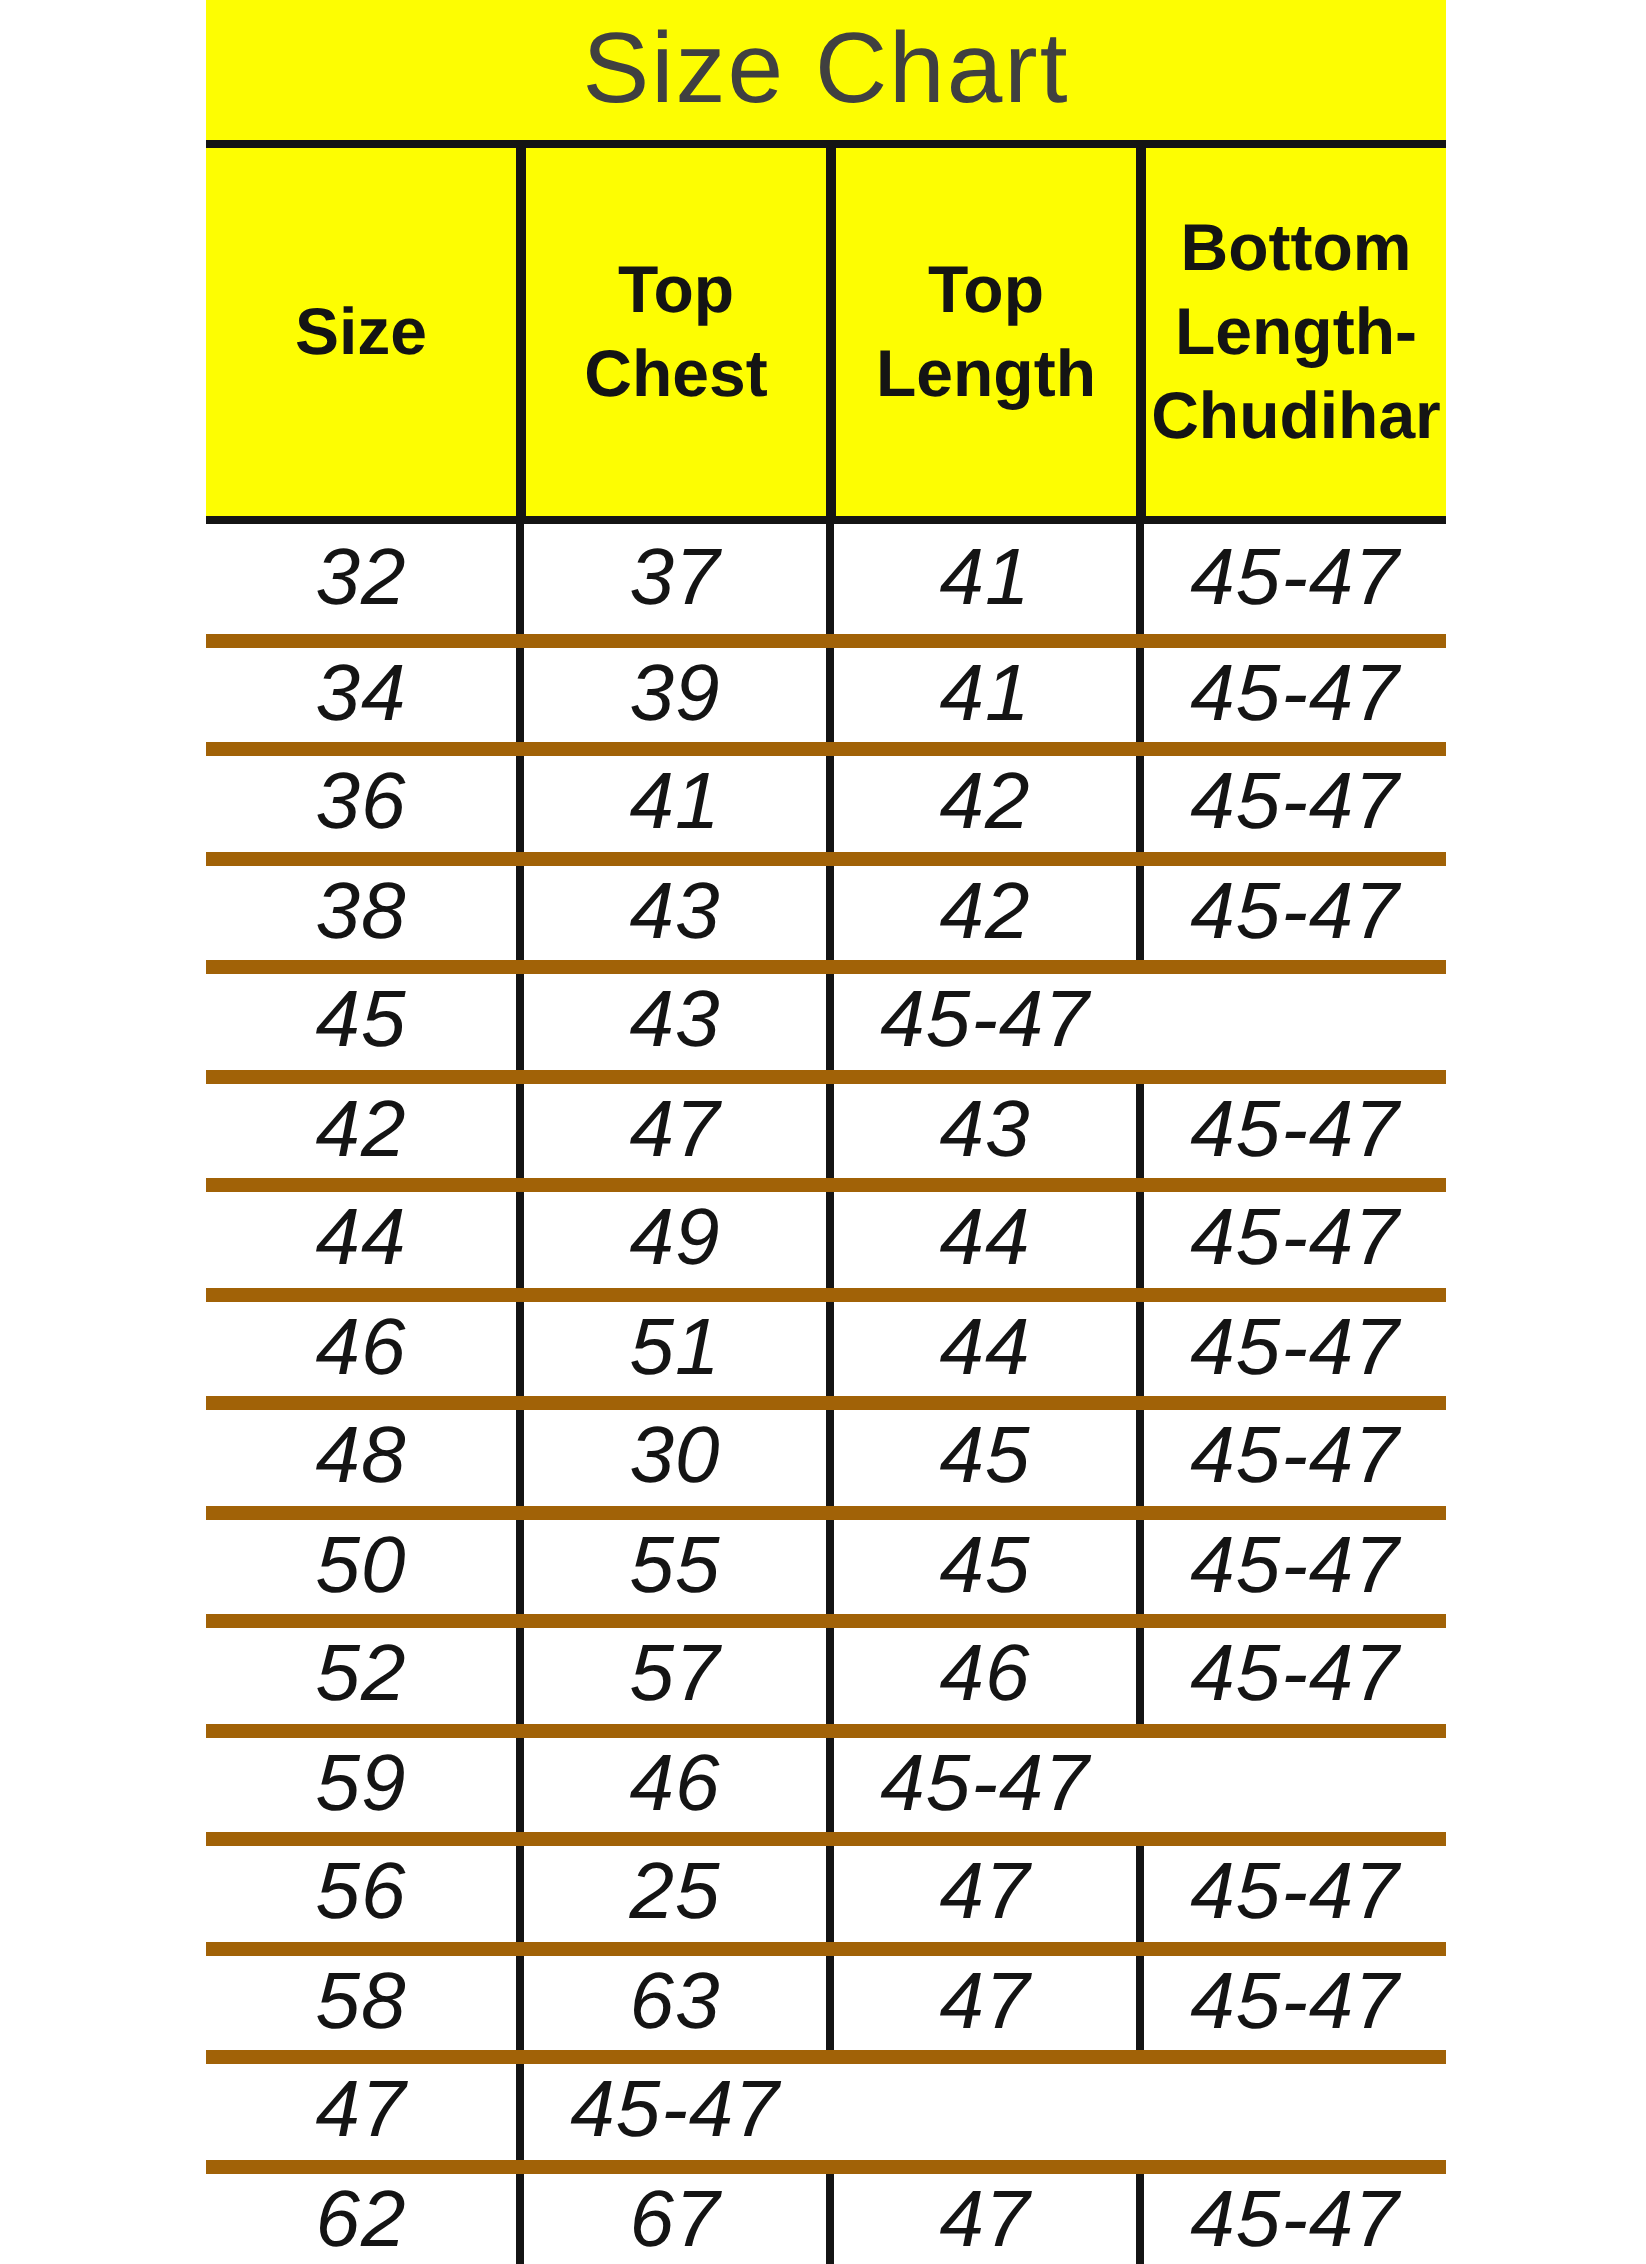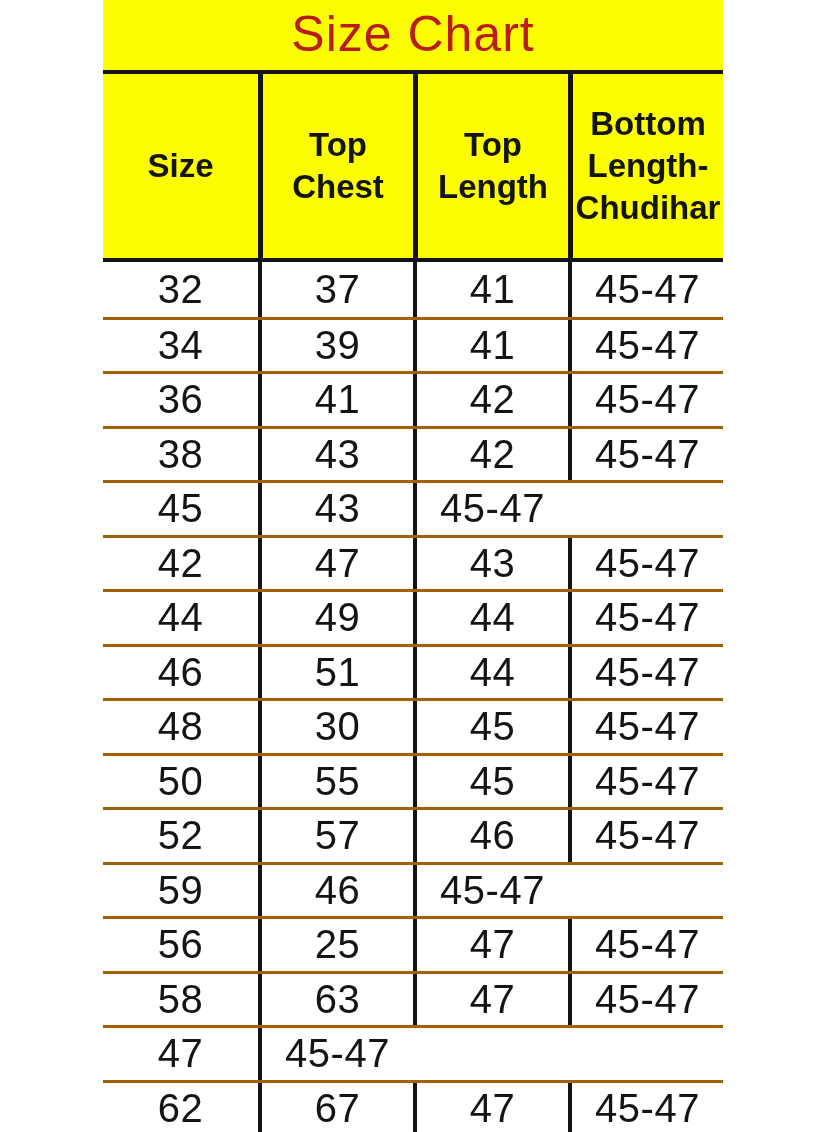--- a/index.html
+++ b/index.html
@@ -23,21 +23,21 @@
   }
   .title-band {
     height: 70px;
     background: #fdfd02;
     border-bottom: 4px solid #141414;
     display: flex;
     align-items: center;
     justify-content: center;
   }
   .title-text {
-    color: #b91c1c;
+    color: #404040;
     font-size: 50px;
     font-weight: 400;
     letter-spacing: 1px;
     transform: translateY(-1px);
   }
   .header-row {
     display: grid;
     grid-template-columns: 1fr 1fr 1fr 1fr;
     background: #fdfd02;
     height: 184px;
@@ -57,22 +57,23 @@
     border-left: 5px solid #141414;
     overflow: hidden;
   }
   .header-cell:first-child { border-left: none; }
   .tbody { background: #ffffff; }
   .trow {
     display: grid;
     grid-template-columns: 1fr 1fr 1fr 1fr;
     height: 54.5px;
     box-sizing: border-box;
-  }
-  .trow + .trow { border-top: 3px solid #a16207; }
+    font-style: italic;
+  }
+  .trow + .trow { border-top: 7px solid #a16207; }
   .tcell {
     display: flex;
     align-items: center;
     justify-content: center;
     font-size: 40px;
     font-weight: 400;
     color: #141414;
     border-left: 4px solid #141414;
     letter-spacing: 0.5px;
   }

